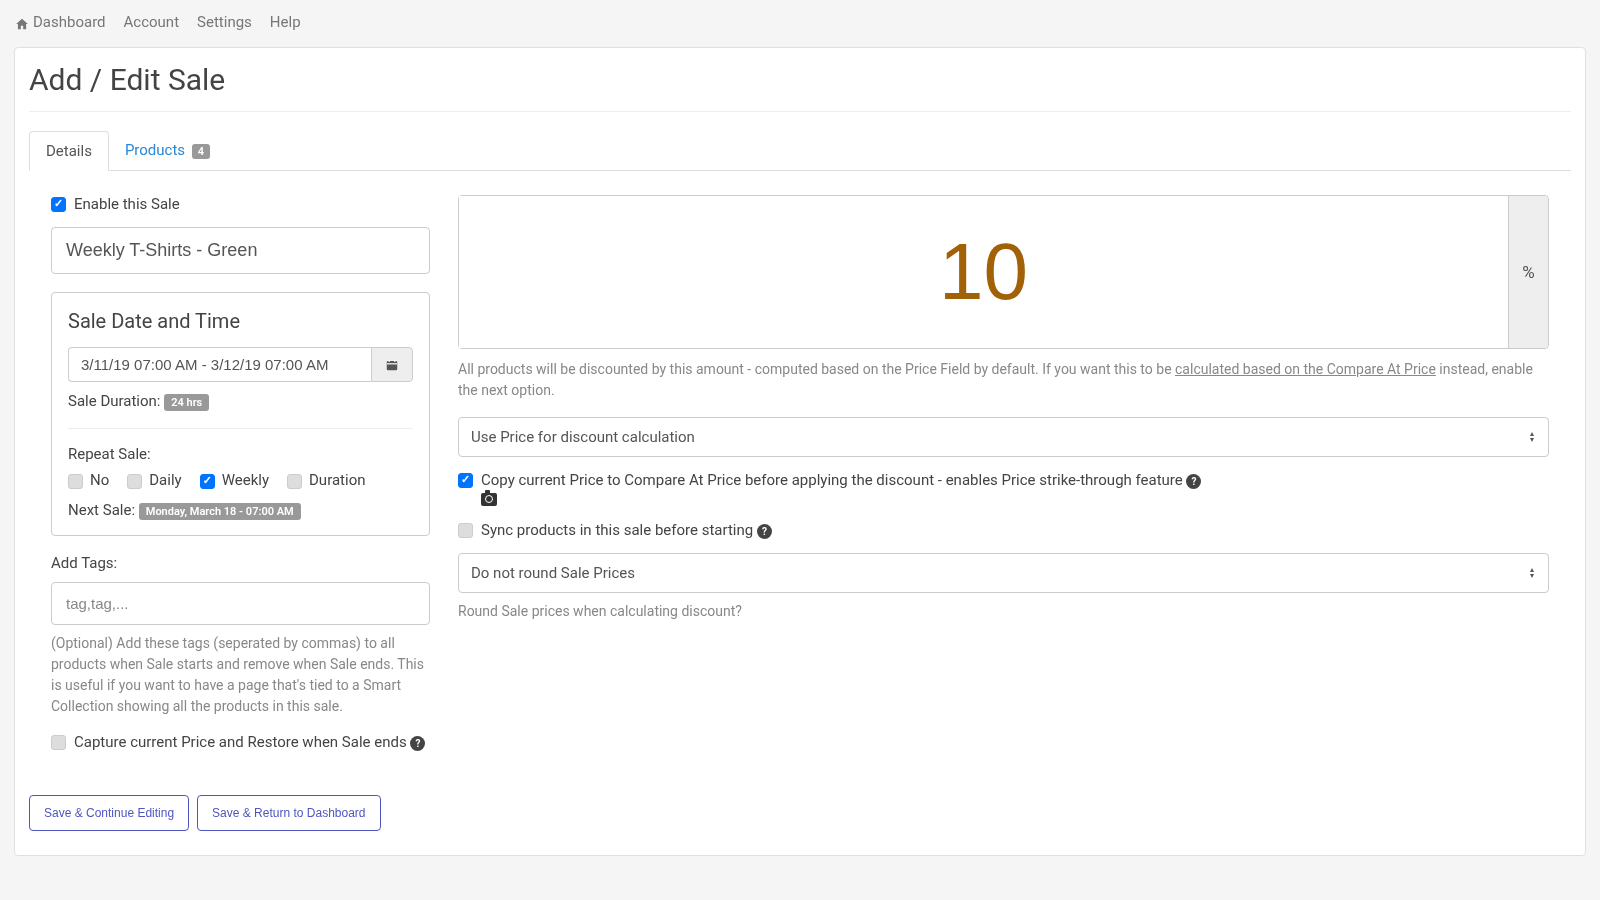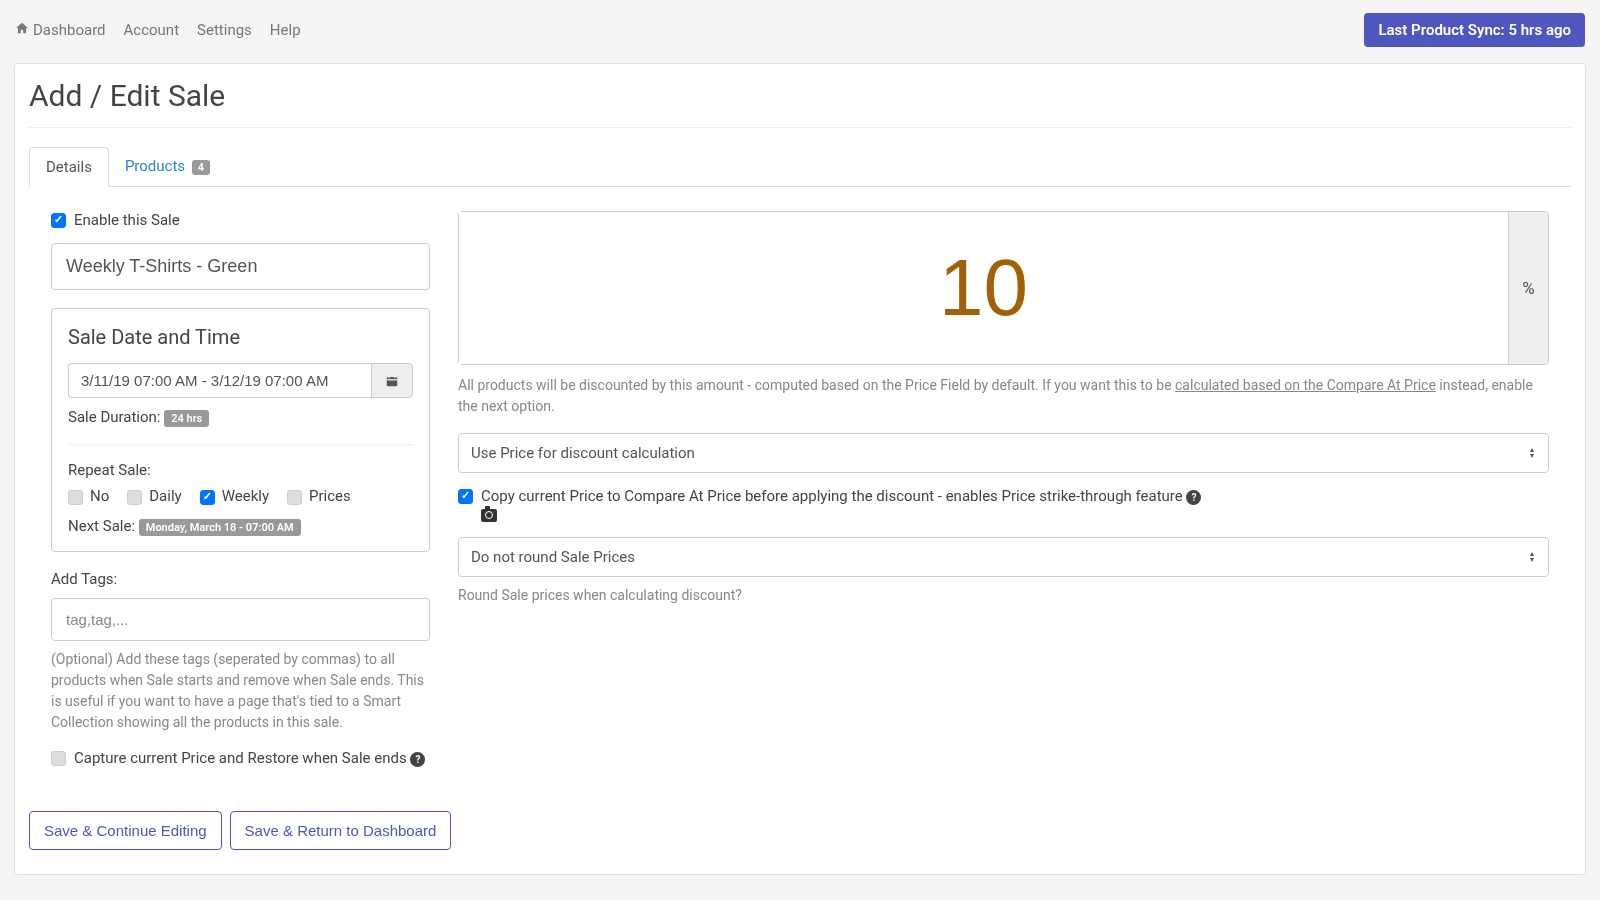--- a/index.html
+++ b/index.html
@@ -22,21 +22,21 @@
   display: flex;
   gap: 18px;
   align-items: center;
 }
 .nav-link {
   color: #777;
   text-decoration: none;
   cursor: pointer;
   font-size: 15px;
   display: flex;
-  align-items: flex-start;
+  align-items: flex-end;
   gap: 4px;
 }
 .home-icon {
   width: 14px;
   height: 14px;
   fill: #777;
 }
 .sync-badge {
   background: #4f56c0;
   color: #fff;
@@ -343,40 +343,39 @@
   gap: 8px;
   margin-top: 30px;
   padding: 0 0px;
 }
 .btn {
   padding: 10px 14px;
   border: 1px solid #4f56c0;
   background: #fff;
   color: #4f56c0;
   border-radius: 4px;
-  font-size: 15px;
+  font-size: 12px;
   cursor: pointer;
 }
 </style>
 </head>
 <body>
 
 <div class="topbar">
   <div class="nav-links">
     <a class="nav-link">
       <svg class="home-icon" viewBox="0 0 24 24">
           <path d="M12 3l10 9h-3v9h-5v-6h-4v6H5v-9H2z"></path>
         </svg>
       <span>Dashboard</span>
     </a>
     <a class="nav-link">Account</a>
     <a class="nav-link">Settings</a>
     <a class="nav-link">Help</a>
   </div>
-  <div class="sync-badge">Last Product Sync: 5 hrs ago</div>
 </div>
 
 <div class="card">
   <h1 class="page-title">Add / Edit Sale</h1>
 
   <div class="tabs">
     <div class="tab active">Details</div>
     <div class="tab inactive">
       <span>Products</span>
       <span class="tab-badge">4</span>
@@ -419,21 +418,21 @@
           <div class="radio-item">
             <div class="chk"></div>
             <span>Daily</span>
           </div>
           <div class="radio-item">
             <div class="chk checked"></div>
             <span>Weekly</span>
           </div>
           <div class="radio-item">
             <div class="chk"></div>
-            <span>Prices</span>
+            <span>Duration</span>
           </div>
         </div>
         <div class="next-line">
           <span>Next Sale: </span>
           <span class="pill">Monday, March 18 - 07:00 AM</span>
         </div>
       </div>
 
       <div class="section-label">Add Tags:</div>
       <input class="tags-input" type="text" placeholder="tag,tag,..." style="">
@@ -463,20 +462,26 @@
 
       <div class="checkbox-row">
         <div class="chk checked"></div>
         <span>
           <span>Copy current Price to Compare At Price before applying the discount - enables Price strike-through feature </span><span class="q-icon">?</span>
           <br>
           <span class="cam-icon"></span>
         </span>
       </div>
 
+      <div class="checkbox-row">
+        <div class="chk"></div>
+        <span>
+          <span>Sync products in this sale before starting </span><span class="q-icon">?</span>
+        </span>
+      </div>
 
       <div class="select">
         <span>Do not round Sale Prices</span>
         <span class="select-caret"></span>
       </div>
       <div class="help-text" style="margin-top:-6px;">Round Sale prices when calculating discount?</div>
     </div>
   </div>
 
   <div class="button-row">

